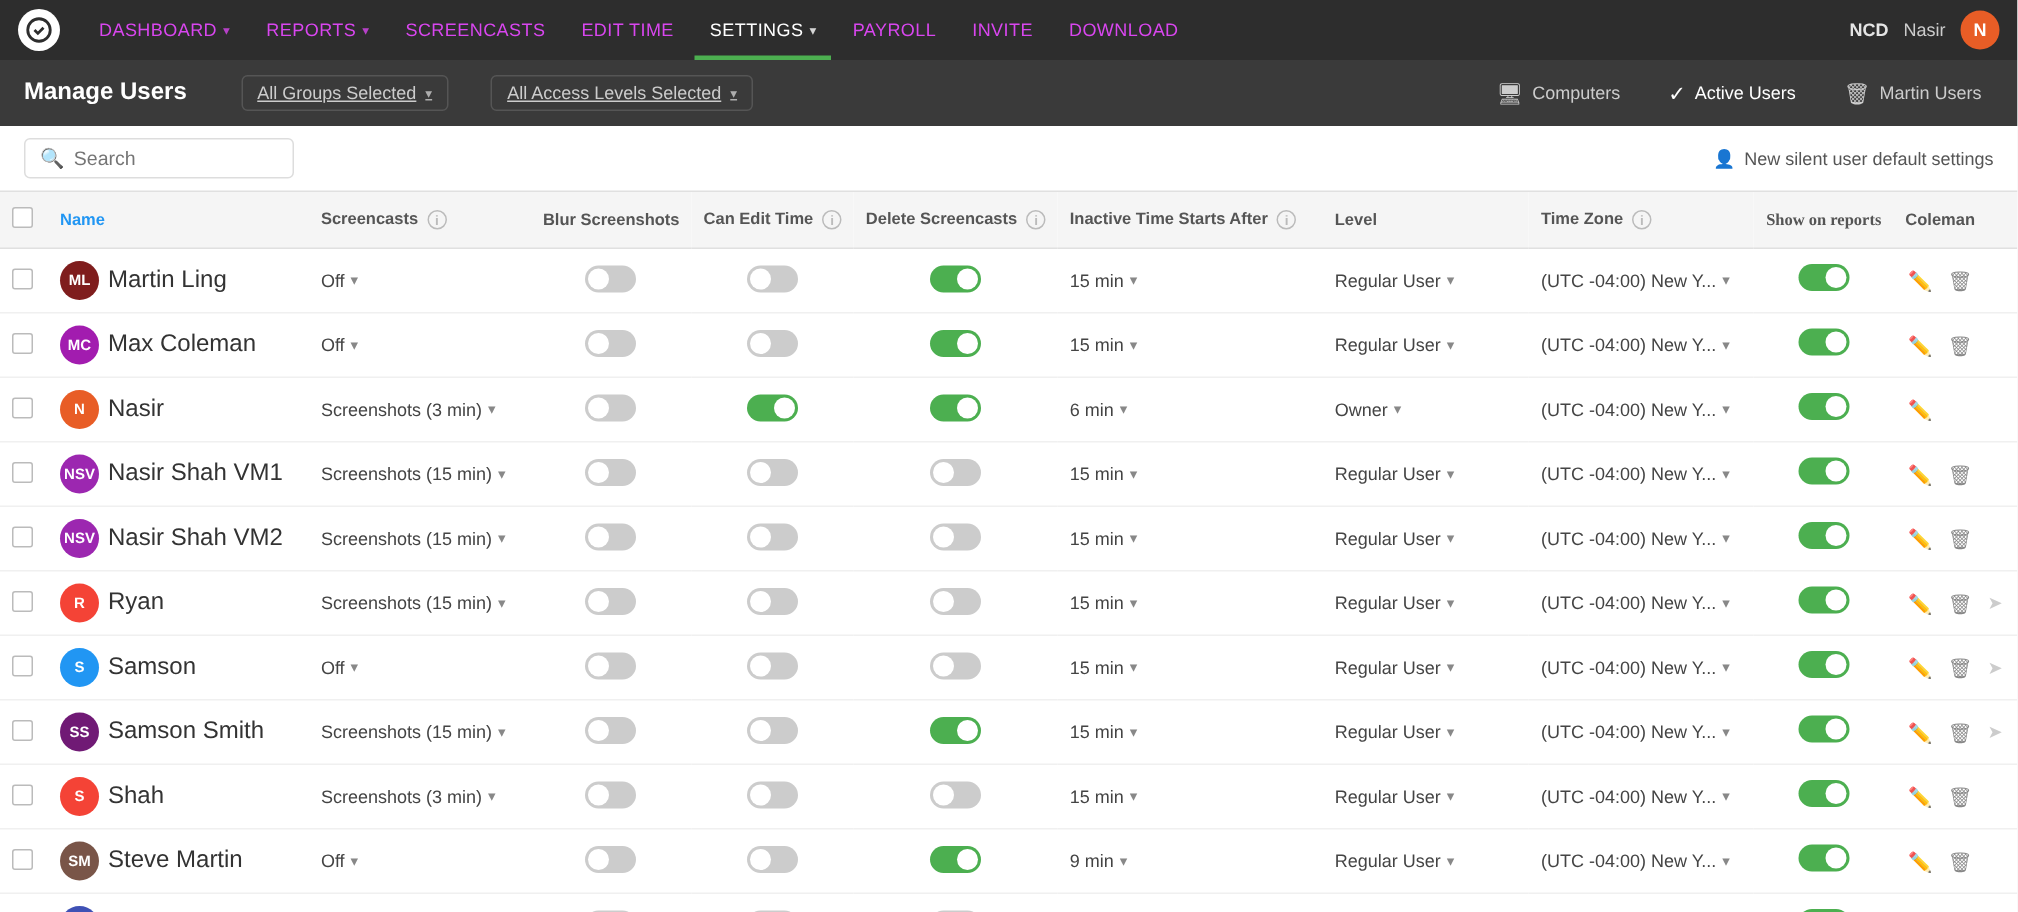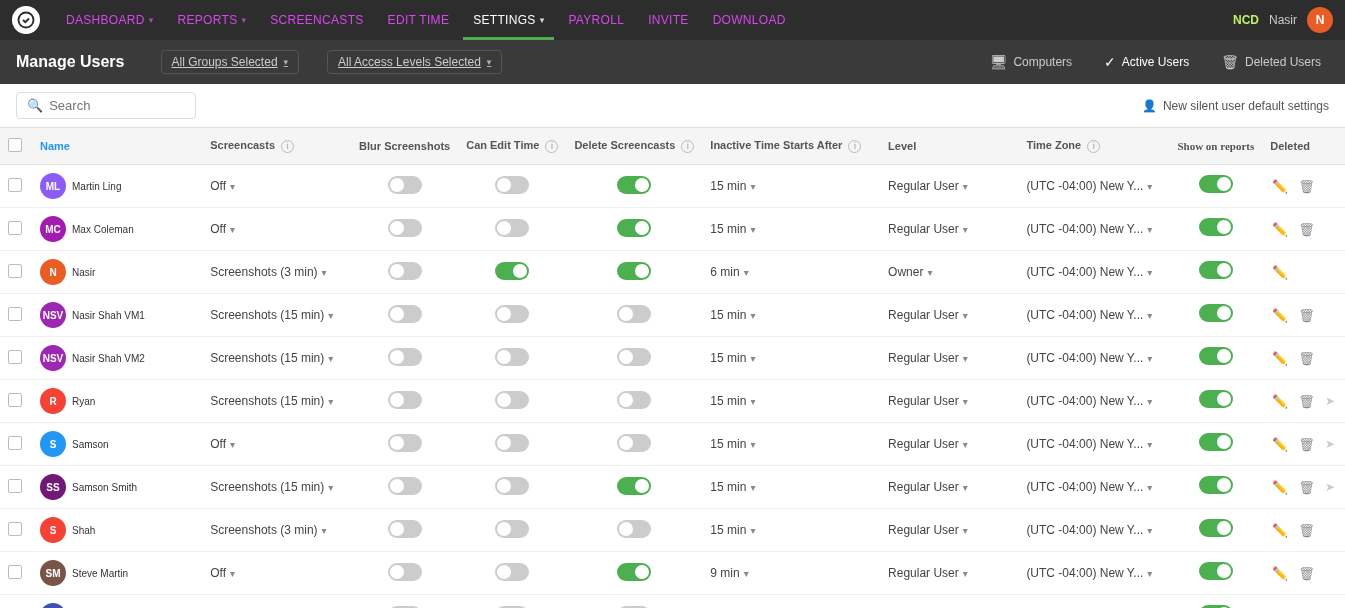--- a/index.html
+++ b/index.html
@@ -31,21 +31,21 @@
       cursor: pointer; text-transform: uppercase; letter-spacing: 0.3px;
       position: relative;
     }
     .topnav-item.active { color: #fff; }
     .topnav-item.active::after {
       content: '';
       position: absolute; bottom: 0; left: 0; right: 0;
       height: 3px; background: #4caf50;
     }
     .topnav-right { display: flex; align-items: center; gap: 10px; }
-    .topnav-org { color: #bef264; font-size: 12px; font-weight: 600; margin-left: 27px; }
+    .topnav-org { color: #e5e5e5; font-size: 12px; font-weight: 600; margin-left: 27px; }
     .topnav-user { color: #ccc; font-size: 12px; }
     .topnav-avatar {
       width: 26px; height: 26px; border-radius: 50%;
       background: #e85d26; color: #fff;
       display: flex; align-items: center; justify-content: center;
       font-size: 12px; font-weight: 700;
     }
     .chevron { font-size: 9px; opacity: 0.8; }
 
     
@@ -142,21 +142,21 @@
 
     
     .avatar {
       width: 26px; height: 26px; border-radius: 50%;
       display: inline-flex; align-items: center; justify-content: center;
       font-size: 10px; font-weight: 700; color: #fff;
       margin-right: 6px; flex-shrink: 0;
       vertical-align: middle;
     }
     .user-cell { display: flex; align-items: center; }
-    .user-name { font-size: 10px; color: #333; font-weight: 500; text-align: center; }
+    .user-name { font-size: 16px; color: #333; font-weight: 500; text-align: center; }
 
     
     .toggle {
       width: 34px; height: 18px; border-radius: 9px;
       display: inline-block; position: relative;
       cursor: pointer; flex-shrink: 0;
     }
     .toggle.off { background: #ccc; }
     .toggle.on { background: #4caf50; }
     .toggle::after {
@@ -252,21 +252,21 @@
     <div class="subheader-tab">
       <span class="tab-icon">🖥</span>
       <span>Computers</span>
     </div>
     <div class="subheader-tab active">
       <span class="tab-icon">✓</span>
       <span>Active Users</span>
     </div>
     <div class="subheader-tab">
       <span class="tab-icon">🗑</span>
-      <span>Deleted Users</span>
+      <span>Martin Users</span>
     </div>
   </div>
 </div>
 
 <div class="toolbar">
   <div class="search-box">
     <span class="search-icon">🔍</span>
     <input type="text" placeholder="Search" style="">
   </div>
   <div class="toolbar-right">
@@ -286,31 +286,31 @@
         </th>
         <th class="col-name sortable">Name</th>
         <th class="col-screencasts">Screencasts <span class="info-icon">i</span></th>
         <th class="col-blur">Blur Screenshots</th>
         <th class="col-canedit">Can Edit Time <span class="info-icon">i</span></th>
         <th class="col-delete">Delete Screencasts <span class="info-icon">i</span></th>
         <th class="col-inactive">Inactive Time Starts After <span class="info-icon">i</span></th>
         <th class="col-level">Level</th>
         <th class="col-tz">Time Zone <span class="info-icon">i</span></th>
         <th class="col-show">Show on reports</th>
-        <th class="col-actions">Deleted</th>
+        <th class="col-actions">Coleman</th>
       </tr>
     </thead>
     <tbody id="users-tbody">
     <tr>
     <td class="col-checkbox">
       <input type="checkbox" class="cb" style="">
     </td>
     <td class="col-name">
       <div class="user-cell">
-        <div class="avatar" style="background:#8b5cf6">ML</div>
+        <div class="avatar" style="background:#7f1d1d">ML</div>
         <span class="user-name">Martin Ling</span>
       </div>
     </td>
     <td class="col-screencasts">
       <div class="dd-select">
         <span>Off</span>
         <span class="dd-chevron">▾</span>
       </div>
     </td>
     <td class="col-blur" style="text-align:center">

